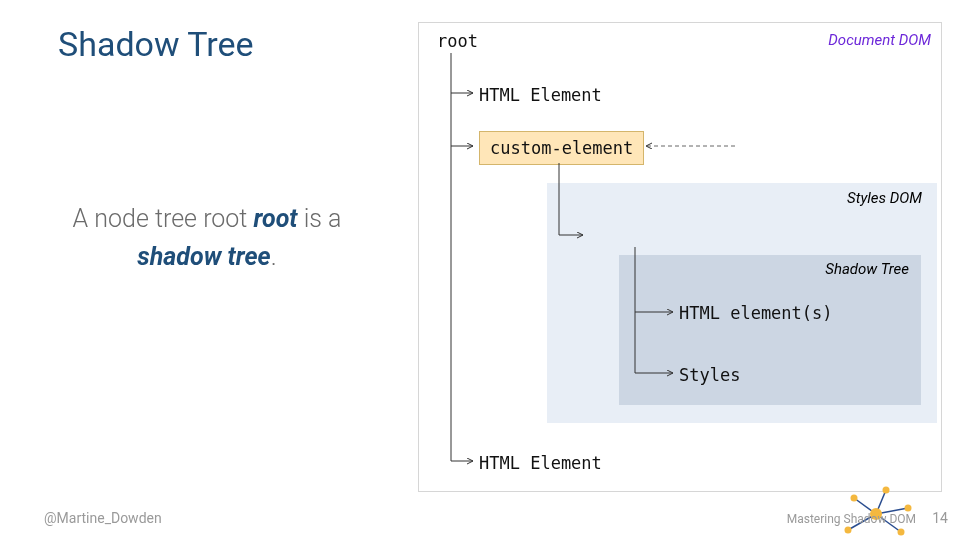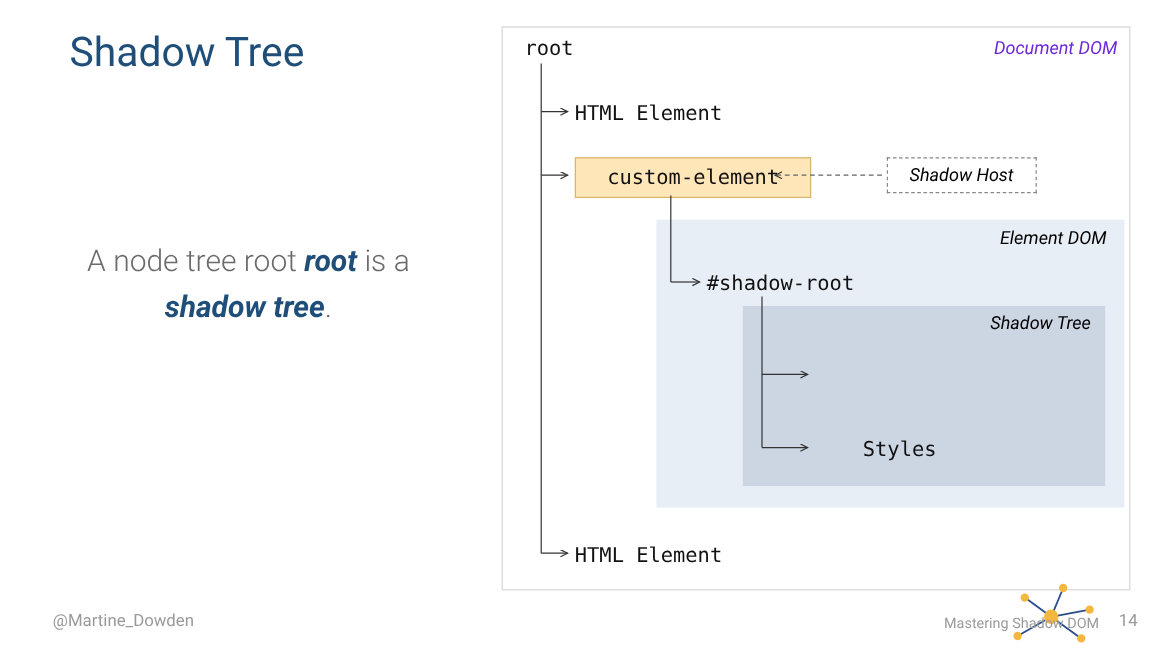--- a/index.html
+++ b/index.html
@@ -57,21 +57,21 @@
     color: #6d28d9;
   }
   .node-body { position: absolute; top: 8px; left: 18px; }
   .node-html1 { position: absolute; top: 62px; left: 60px; }
   .custom-box {
     position: absolute;
     top: 108px;
     left: 60px;
     background: #ffe6b8;
     border: 1px solid #d4b56b;
-    padding: 6px 26px;
+    padding: 6px 10px;
   }
   .shadow-host {
     position: absolute;
     top: 108px;
     left: 320px;
     border: 1.5px dashed #888;
     padding: 5px 18px;
     font-style: italic;
     font-size: 15px;
     text-align: center;
@@ -113,21 +113,20 @@
   }
   .tree-html {
     position: absolute;
     top: 48px;
     left: 60px;
   }
   .tree-styles {
     position: absolute;
     top: 110px;
     left: 60px;
-    margin-left: 40px;
   }
   .node-html2 { position: absolute; top: 430px; left: 60px; }
   .svg-lines { position: absolute; top: 0; left: 0; pointer-events: none; }
   .footer-left {
     position: absolute;
     bottom: 14px;
     left: 44px;
     color: #9a9a9a;
     font-size: 14px;
     text-align: center;
@@ -161,26 +160,25 @@
 
 <div class="desc">
   <span>A node tree root </span><span class="strong">root</span><span> is a </span><span class="strong">shadow tree</span><span>.</span>
 </div>
 
 <div class="diagram">
   <div class="doc-dom-label">Document DOM</div>
   <div class="mono node-body">root</div>
   <div class="mono node-html1">HTML Element</div>
   <div class="custom-box mono">custom-element</div>
-  <div class="shadow-host">Shadow Host</div>
   <div class="shadow-dom-box">
-    <div class="shadow-dom-label">Element DOM</div>
-    <div class="mono shadow-root">#shadow-root</div>
+    <div class="shadow-dom-label">Styles DOM</div>
     <div class="shadow-tree-box">
       <div class="shadow-tree-label">Shadow Tree</div>
+      <div class="mono tree-html">HTML element(s)</div>
       <div class="mono tree-styles">Styles</div>
     </div>
   </div>
   <div class="mono node-html2">HTML Element</div>
 
   <svg class="svg-lines" width="524" height="470">
     <defs>
       <marker id="arr" markerWidth="8" markerHeight="8" refX="6" refY="3" orient="auto">
         <path d="M0,0 L6,3 L0,6" fill="none" stroke="#333" stroke-width="1"></path>
       </marker>

